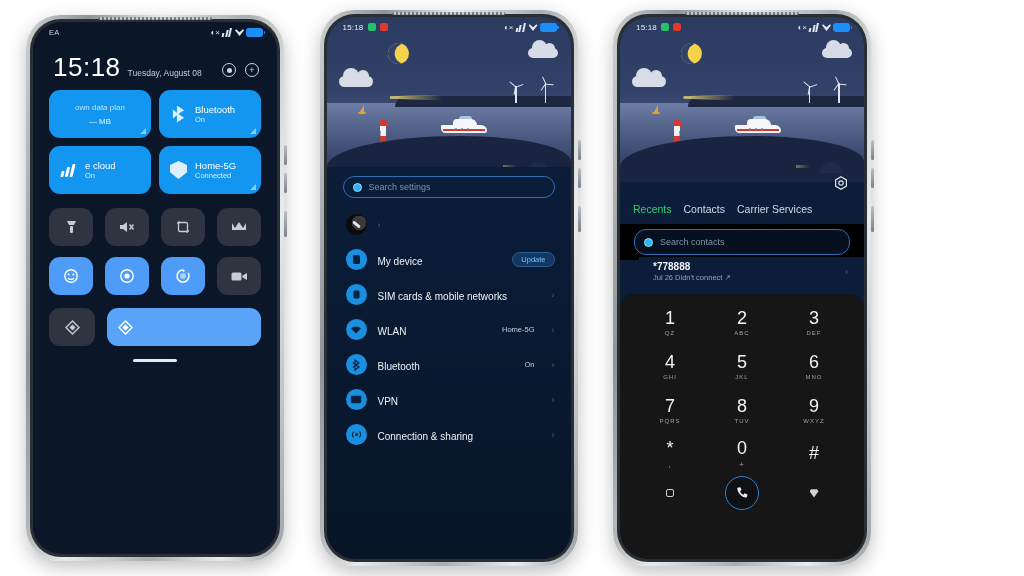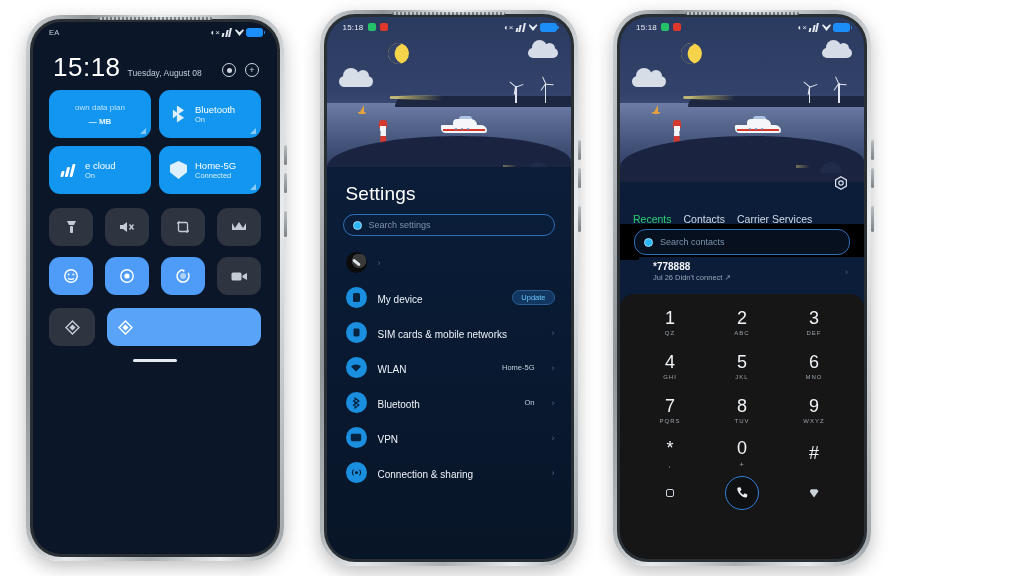--- a/index.html
+++ b/index.html
@@ -90,21 +90,21 @@
   }
   .btile.centered{ justify-content:center; }
   .btile .tt{ font-size:9.5px; color:#ffffff; line-height:1.25; }
   .btile .ts{ font-size:7.5px; color:#d8eefc; }
   .btile .corner{ position:absolute; right:5px; bottom:4px; width:0;height:0;
      border-left:6px solid transparent; border-bottom:6px solid rgba(255,255,255,.5); }
   .ticon{ width:19px;height:19px; display:flex;align-items:center;justify-content:center; color:#dff0fd; }
   .t-stack{ display:flex; flex-direction:column; }
   .dataplan-lines{ display:flex;flex-direction:column;align-items:center;width:100%; }
   .dataplan-lines .l1{ font-size:8px;color:#bfe3fb; }
-  .dataplan-lines .l2{ font-size:8px;color:#e6f4fe; margin-top:5px;font-weight:bold; }
+  .dataplan-lines .l2{ font-size:8px;color:#e6f4fe; margin-top:5px; }
 
   .sigbars{ display:inline-block; width:16px;height:13px;position:relative; }
   .sigbars i{position:absolute;bottom:0;width:3px;background:#fff;transform:skewX(-14deg);border-radius:1px;}
   .sigbars i:nth-child(1){left:0;height:6px;}
   .sigbars i:nth-child(2){left:5px;height:9.5px;}
   .sigbars i:nth-child(3){left:10px;height:13px;}
 
   .shield{ width:17px;height:18px;background:#dff0fd;
            clip-path:polygon(50% 0,100% 22%,100% 62%,50% 100%,0 62%,0 22%); }
   .btico{ width:16px;height:17px;background:#dff0fd;
@@ -196,21 +196,21 @@
   .setrow .t2{ font-size:7.5px; color:#8fa2b8; line-height:1.35; margin-top:1px; }
   .setrow .val{ font-size:7.5px; color:#c3cfdd; margin-right:6px; }
   .setrow .chev{ font-size:9px; color:#4f668a; }
   .badge{ font-size:7.5px; color:#6fc4ff; background:rgba(30,90,150,.45);
           border:1px solid #2b5f93; border-radius:9px; padding:2px 8px; }
 
   
   #p3screen{ background:#0b1d38; }
   .gear-fab{ position:absolute; right:16px; top:158px; width:15px;height:15px;
              color:#dbe3ee; display:flex;align-items:center;justify-content:center;font-size:13px;}
-  .dial-tabs{ position:absolute; left:0; right:0; top:196px;
+  .dial-tabs{ position:absolute; left:0; right:0; top:186px;
               display:flex; gap:12px; padding:0 13px; align-items:center; }
   .dtab{ font-size:10.5px; color:#d2dbe6; }
   .dtab.active{ color:#2ecf72; }
   .ctc-search-wrap{ position:absolute; left:0; right:0; top:207px; background:#000000; padding:5px 14px; }
   .ctc-search{ height:21px; border-radius:12px; border:1px solid #2f6fb8;
                display:flex;align-items:center;gap:7px;padding:12px 9px; background:rgba(10,26,50,.6); }
   .ctc-search .dot{ width:9px;height:9px;border-radius:50%;background:#29b6f6;border:1.3px solid #9fd9f7; }
   .ctc-search .ph{ font-size:9px;color:#7e93ad; }
   .recent-row{ position:absolute; left:0; right:0; top:240px; padding:4px 14px 0 14px;
                background:#0b1d38;margin-left:19px; }
@@ -459,21 +459,20 @@
                 <i></i>
                 <i></i>
                 <i></i>
               </span>
             <span class="wifi"></span>
             <span class="batt"></span>
           </div>
         </div>
 
         <div class="settings-sheet">
-          <div class="set-title">Settings</div>
 
           <div class="searchbar">
             <span class="dot"></span>
             <span class="ph">Search settings</span>
           </div>
 
           <div class="setlist">
 
             <div class="setrow">
               <span class="ico avatar">

